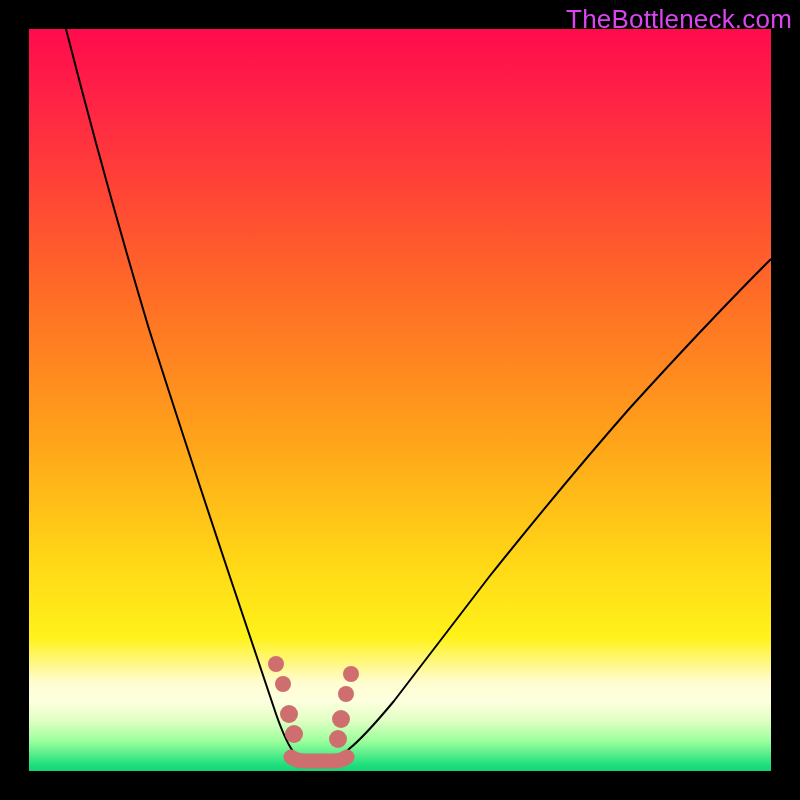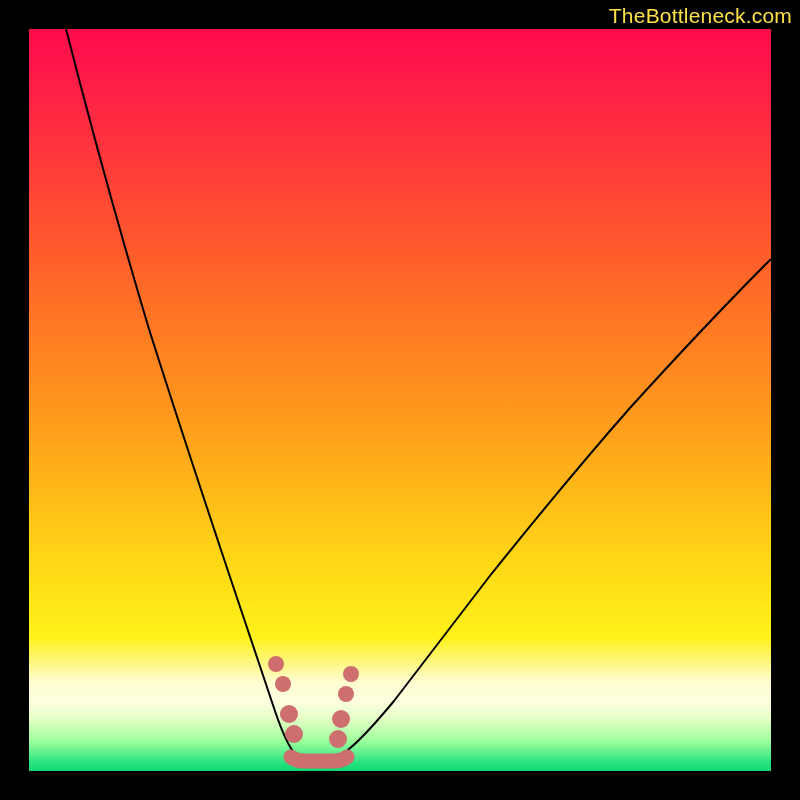--- a/index.html
+++ b/index.html
@@ -38,22 +38,22 @@
       #e4ffc6 93%,
       #9bff9b 96%,
       #24e17f 99%,
       #13d476 100%
     );
   }
   .watermark {
     position: absolute;
     top: 4px;
     right: 8px;
-    color: #fde047;
-    font-size: 21px;
+    color: #d946ef;
+    font-size: 26px;
     font-weight: 400;
     letter-spacing: 0.2px;
     pointer-events: none;
     text-align: right;
   }
   svg.curves {
     position: absolute;
     inset: 0;
     width: 742px;
     height: 742px;

